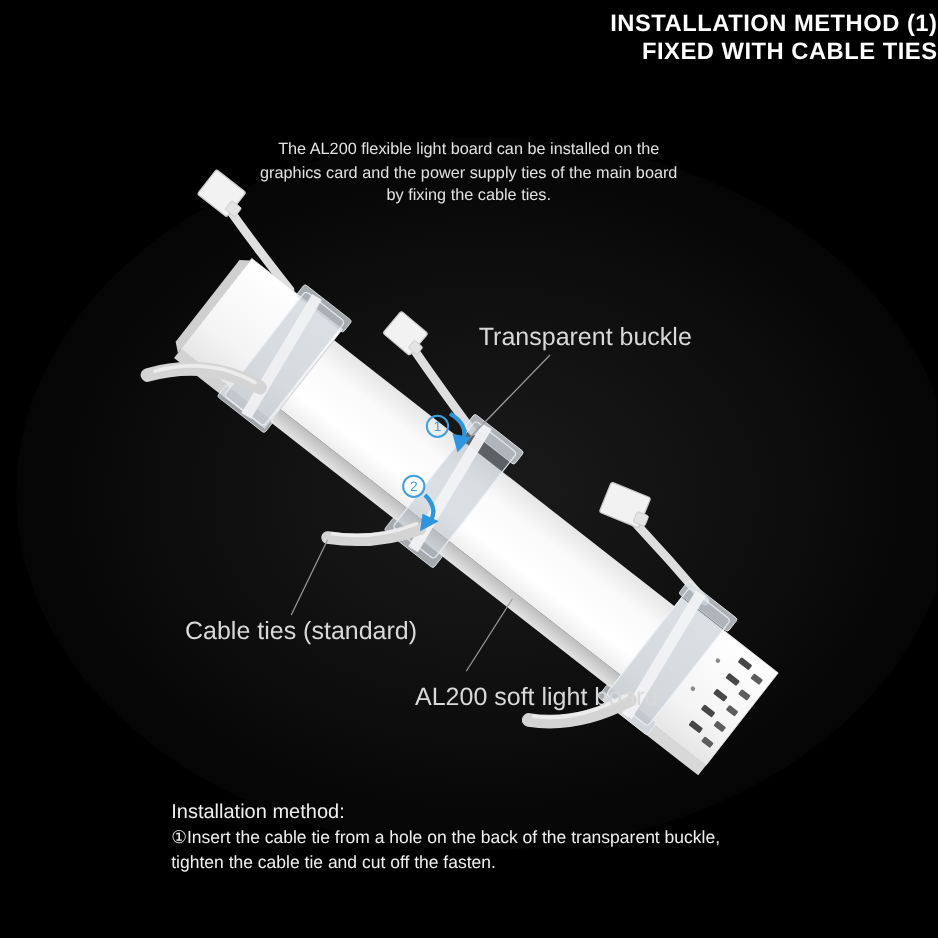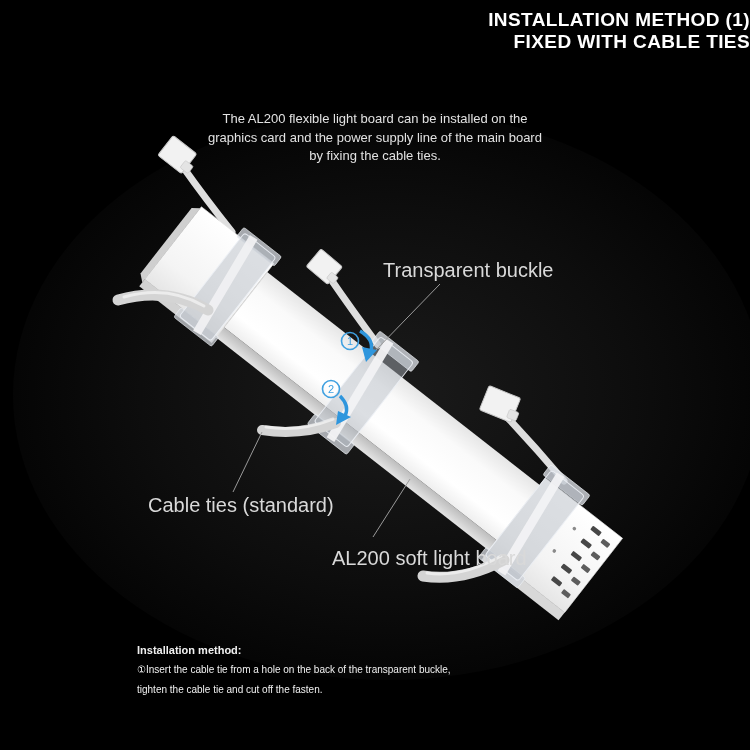--- a/index.html
+++ b/index.html
@@ -11,22 +11,22 @@
   
   .hdr{left:0;right:0;top:9px;text-align:right;color:#fff;}
   .title-line{font-size:19px;font-weight:bold;line-height:22px;letter-spacing:.4px;}
   .subtitle{left:0;right:0;top:62px;text-align:center;color:#e2e2e2;margin-top:48px;}
   .sub-line{font-size:13px;line-height:18.5px;white-space:nowrap;}
   
   .fig-svg{left:0;top:0;width:750px;height:750px;}
   .lbl{color:#d9d9d9;font-size:20px;white-space:nowrap;}
   
   .instr{left:137px;top:640px;color:#f0f0f0;}
-  .instr-head{font-size:11px;font-weight:bold;line-height:20px;}
-  .instr-line{font-size:10px;line-height:19.5px;white-space:nowrap;}
+  .instr-head{font-size:16px;font-weight:normal;line-height:20px;}
+  .instr-line{font-size:14px;line-height:19.5px;white-space:nowrap;}
 </style>
 </head>
 <body>
 
 <div class="canvas">
 
   <svg class="abs fig-svg" viewBox="0 0 750 750">
     <defs>
       <radialGradient id="glow" cx="50%" cy="50%" r="60%">
         <stop offset="0%" stop-color="#1b1b1b"></stop>
@@ -152,21 +152,21 @@
       <polygon points="338,411 351,417 336,425" fill="#2f96dd"></polygon>
     </g>
   </svg>
 
   <div class="abs hdr">
     <div class="title-line">INSTALLATION METHOD (1)</div>
     <div class="title-line">FIXED WITH CABLE TIES</div>
   </div>
   <div class="abs subtitle">
     <div class="sub-line">The AL200 flexible light board can be installed on the</div>
-    <div class="sub-line">graphics card and the power supply line of the main board</div>
+    <div class="sub-line">graphics card and the power supply ties of the main board</div>
     <div class="sub-line">by fixing the cable ties.</div>
   </div>
 
   <div class="abs lbl" style="left:383px;top:259px;">Transparent buckle</div>
   <div class="abs lbl" style="left:148px;top:494px;">Cable ties (standard)</div>
   <div class="abs lbl" style="left:288px;top:547px;margin-left:44px;">AL200 soft light board</div>
 
   <div class="abs instr">
     <div class="instr-head">Installation method:</div>
     <div class="instr-line">①Insert the cable tie from a hole on the back of the transparent buckle,</div>

